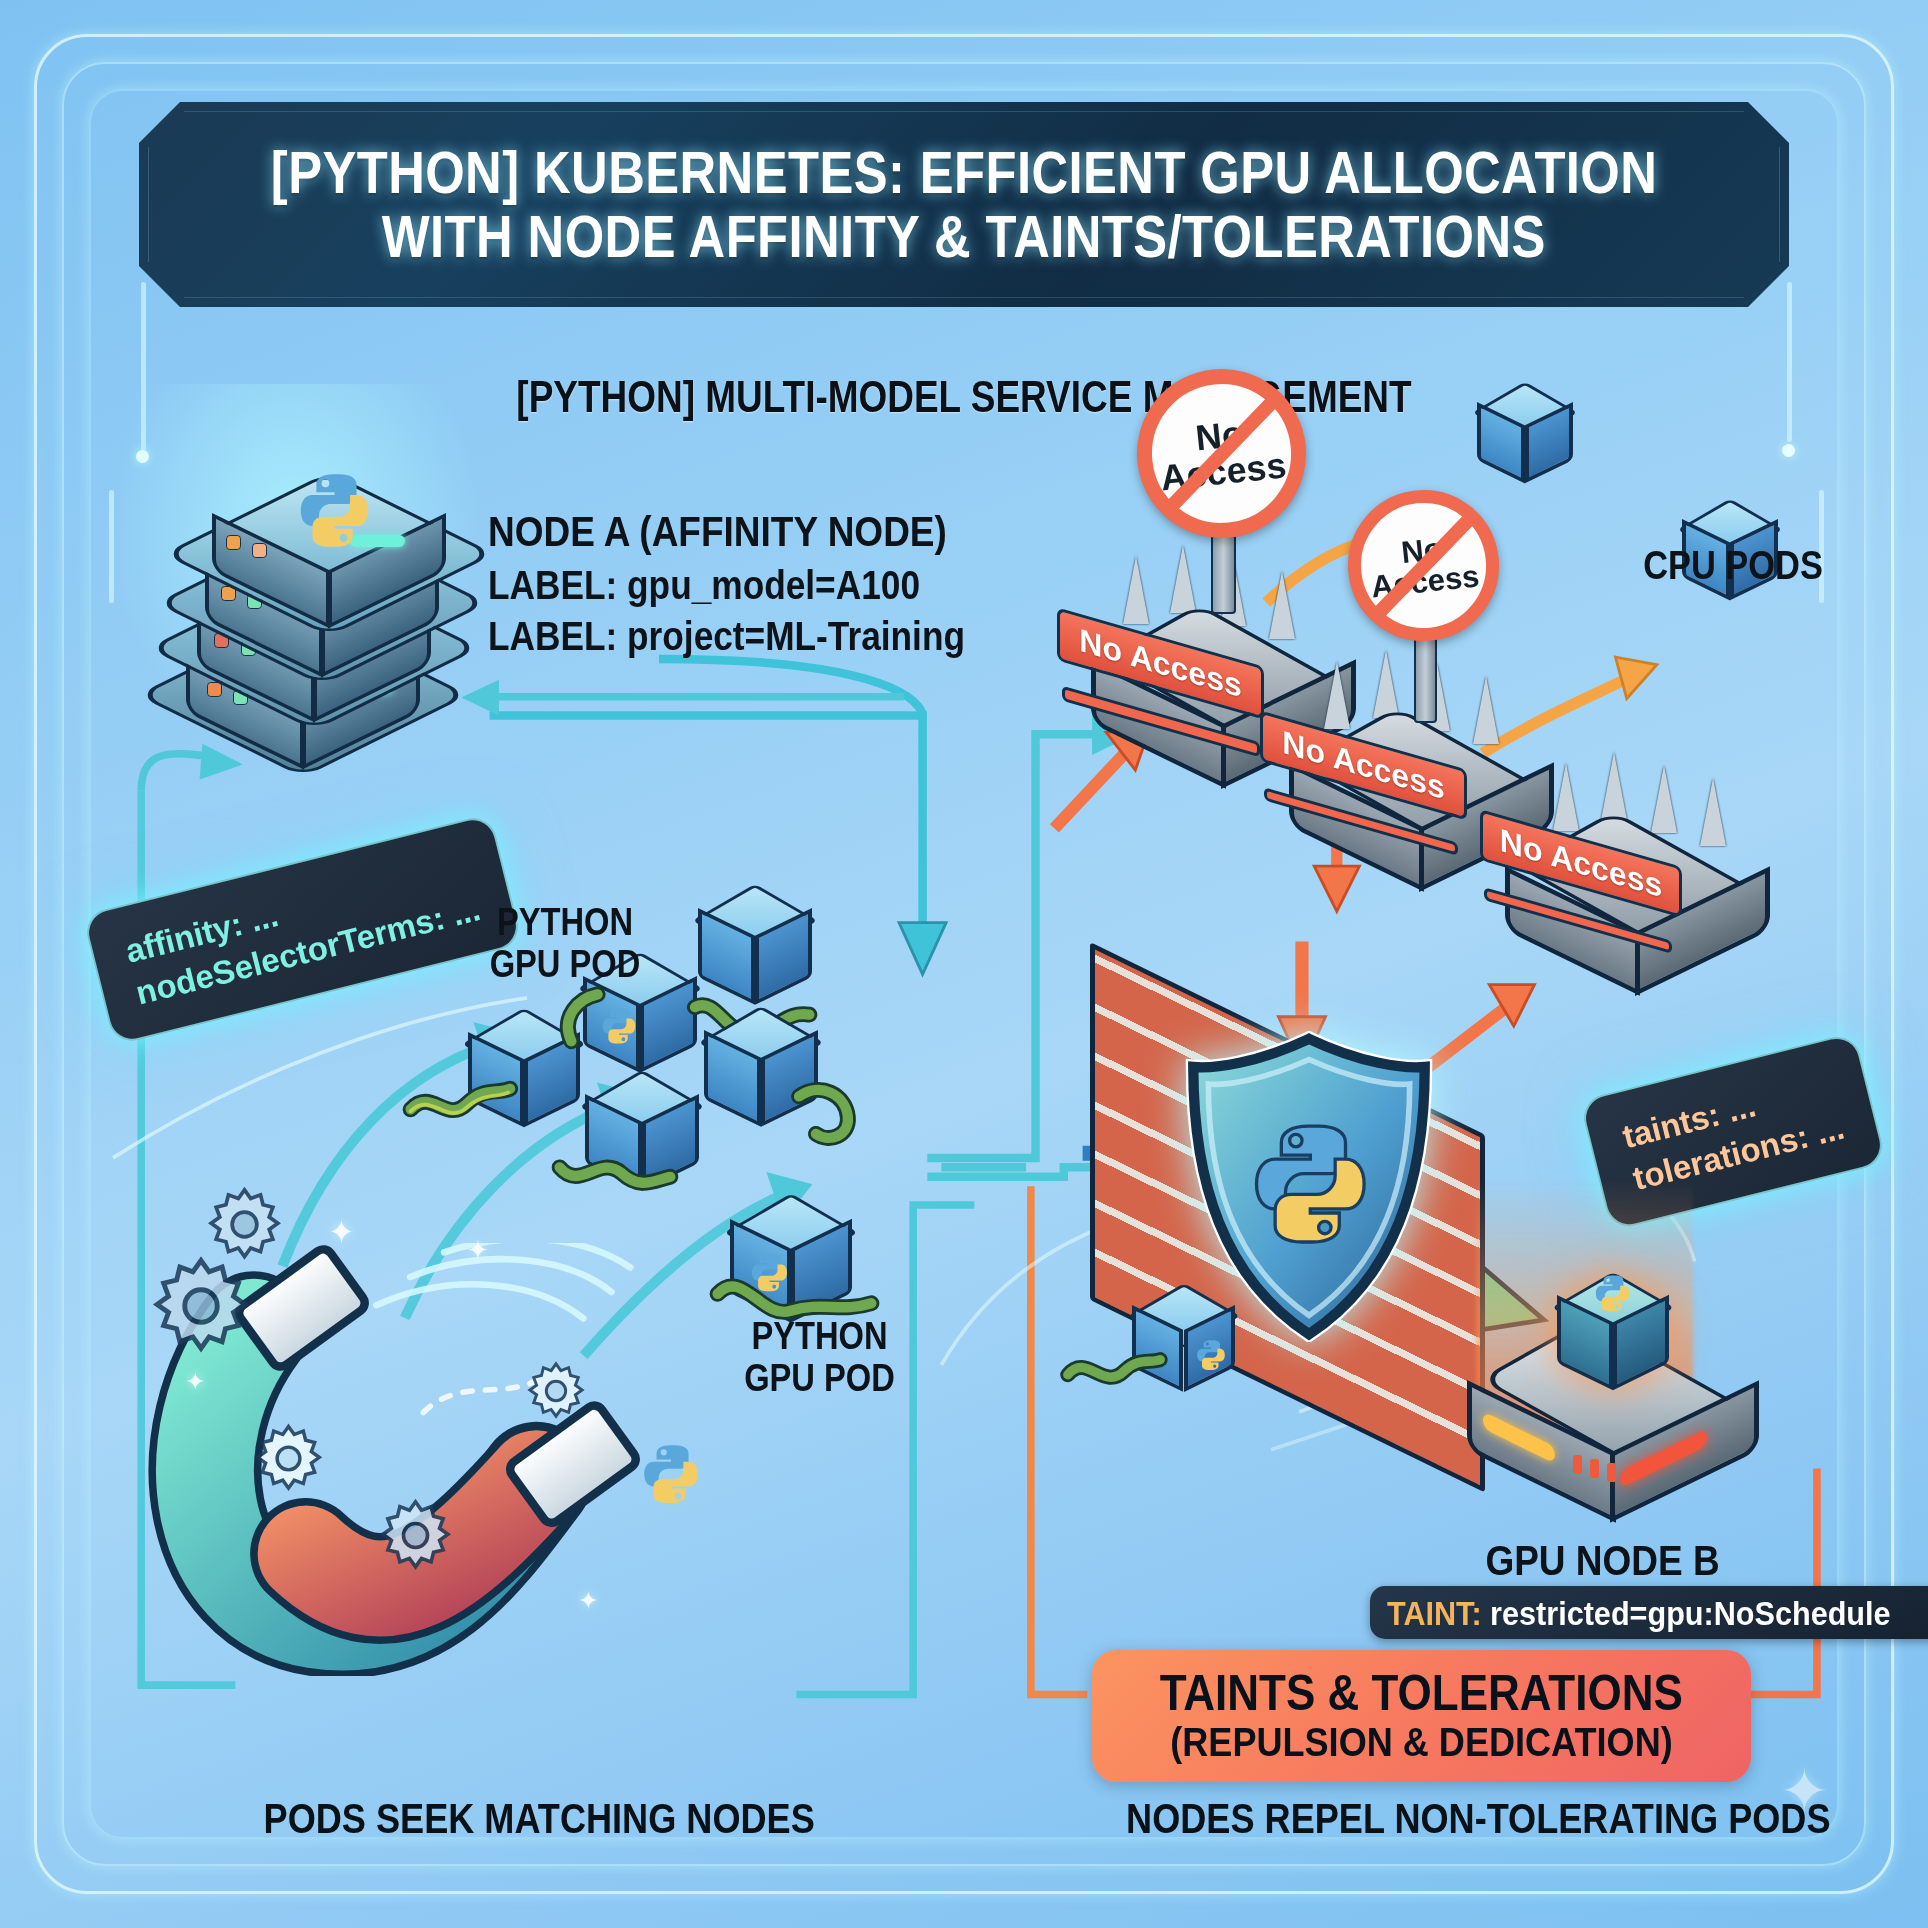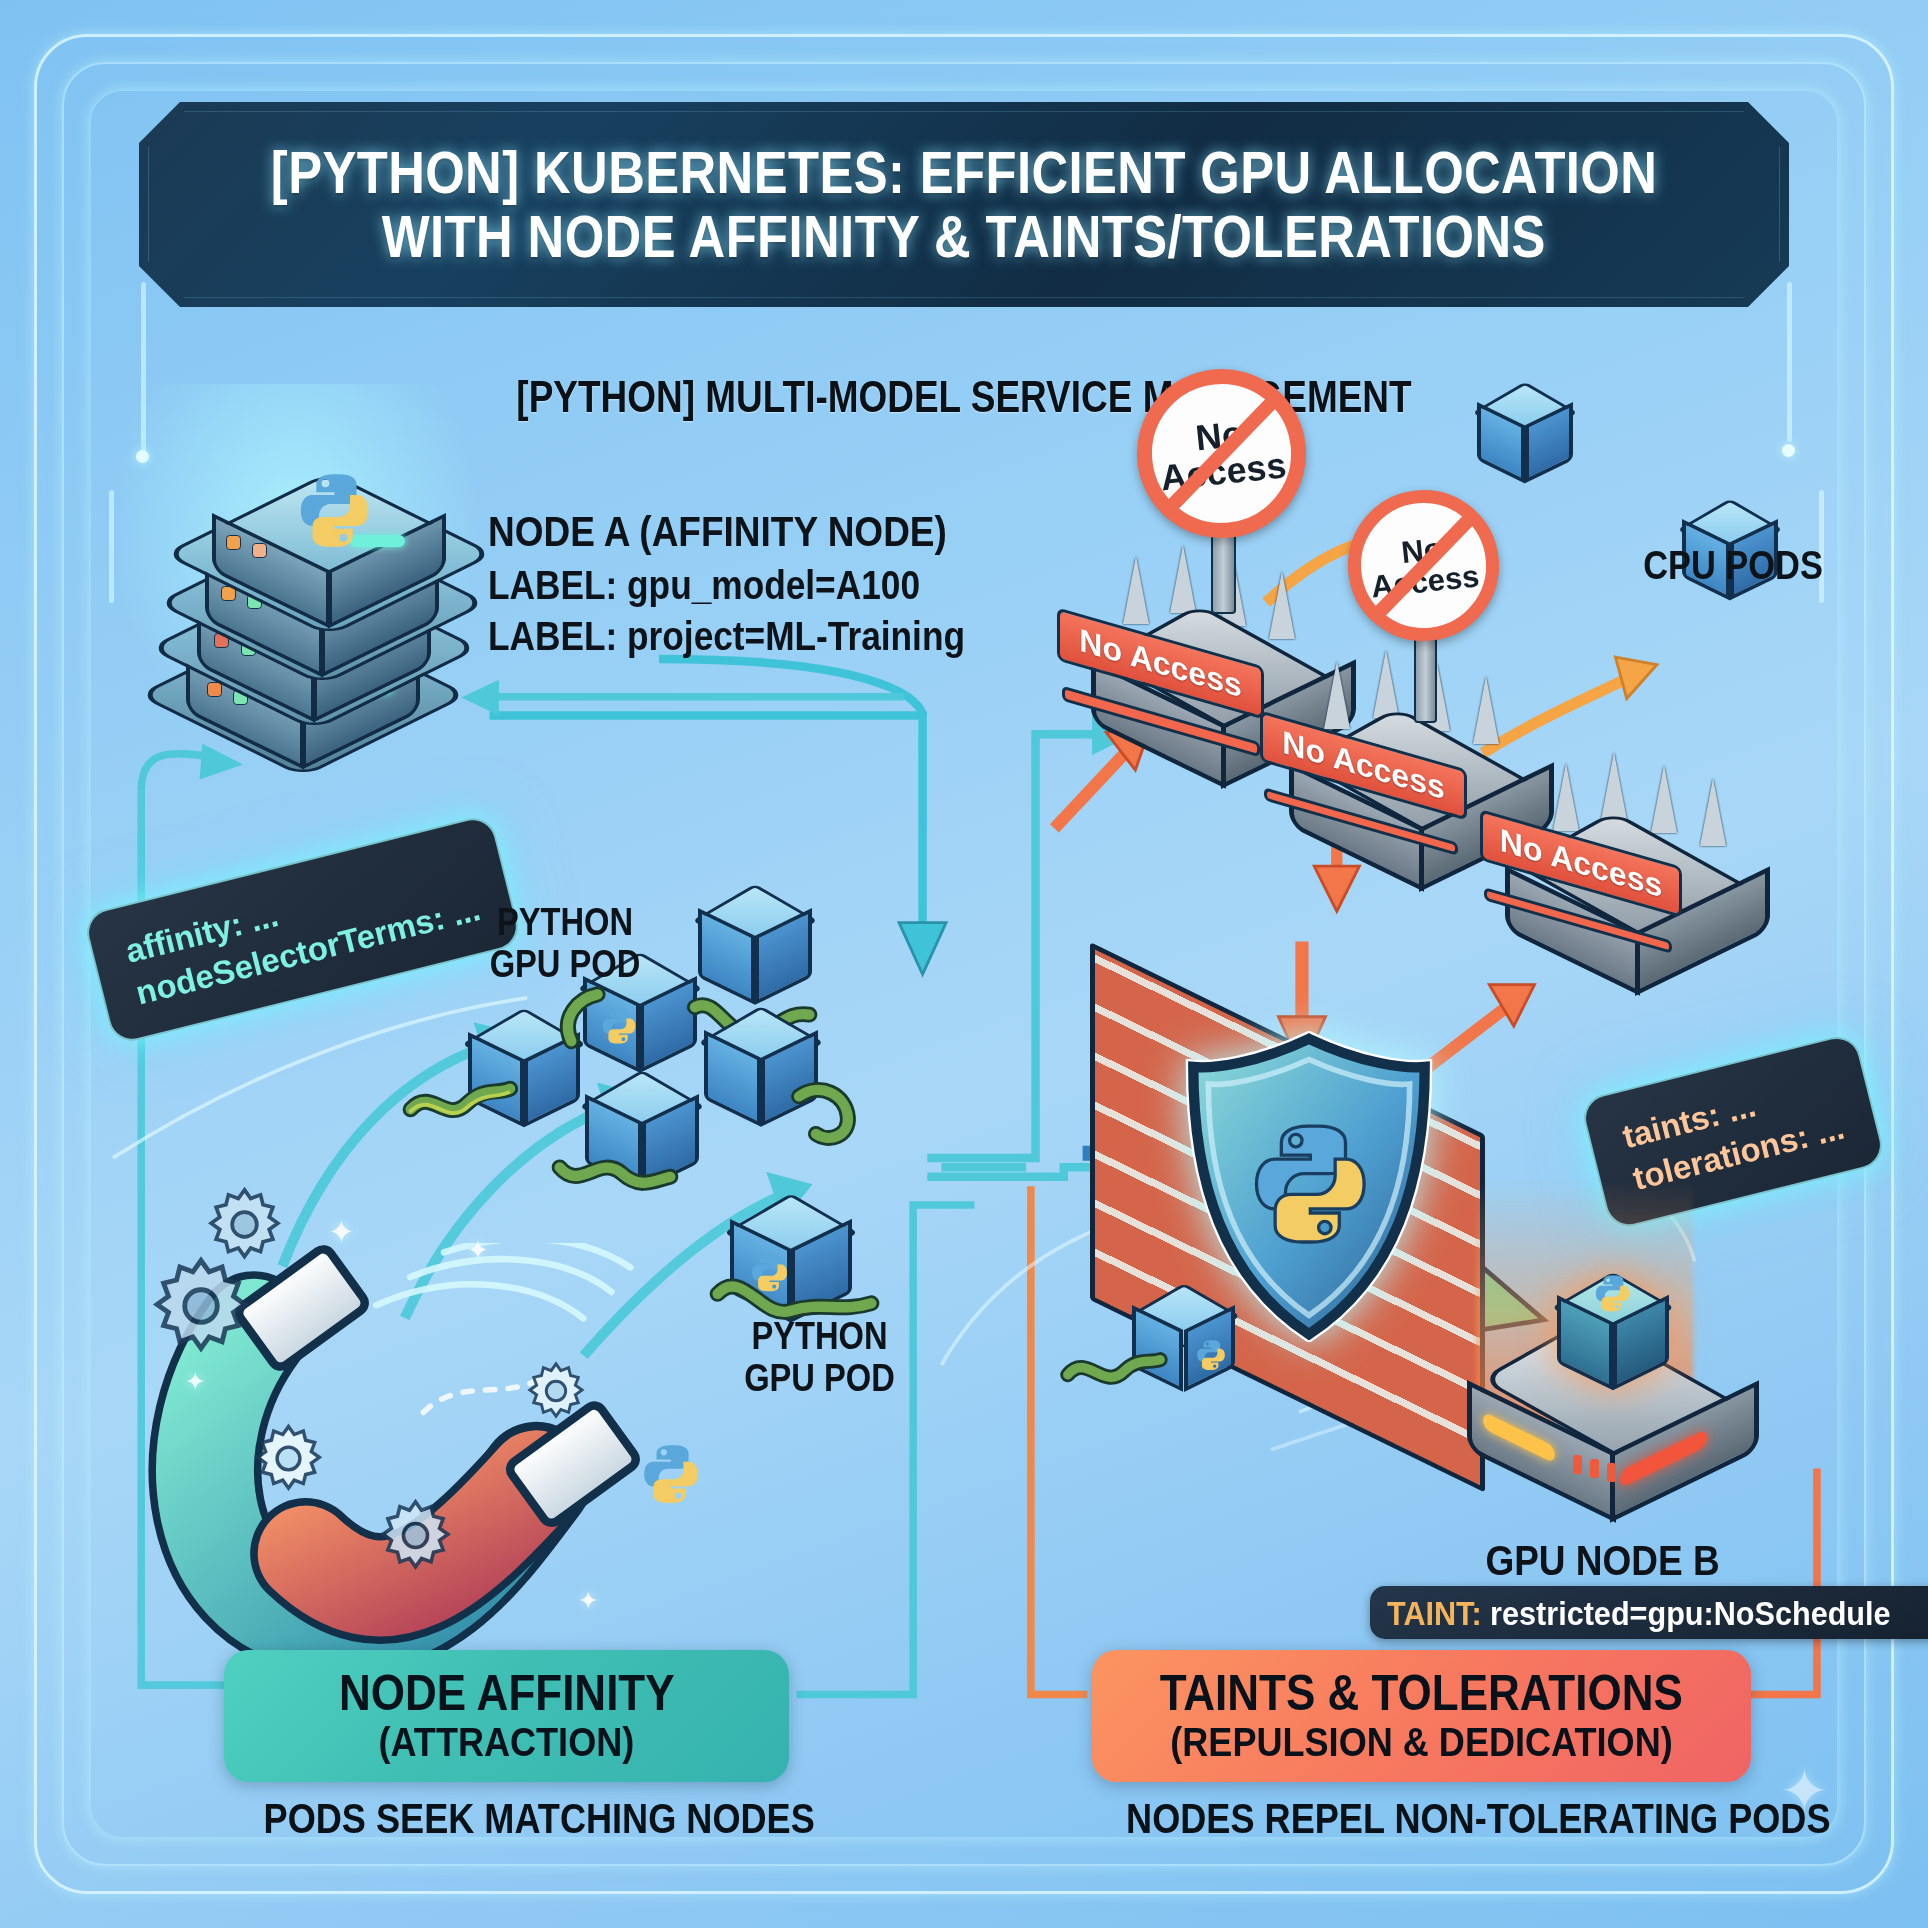--- a/index.html
+++ b/index.html
@@ -670,24 +670,20 @@
         <path d="M33 60c8 0 13-3 13-8v-6H32v-2h17c5 0 9-4 9-12s-4-12-9-12h-5v8c0 5-4 9-9 9H23c-5 0-8 3-8 8v7c0 5 5 8 13 8zm6-4a3 3 0 110-6 3 3 0 010 6z" fill="#f3cd63"></path>
       </svg>
     </div>
   </div>
 
   <div class="cap" style="left:1367px; top:1537px; width:471px; font-size:43px; transform-origin:center;">GPU NODE B (TAINTED)</div>
   <div class="chip" id="taint-chip">
     <div class="row"><span class="k2">TAINT:</span> <span class="v2">restricted=gpu:NoSchedule</span></div>
   </div>
 
-  <div class="banner" id="banner-affinity">
-    <div class="b1">NODE AFFINITY</div>
-    <div class="b2">(ATTRACTION)</div>
-  </div>
   <div class="sub-caption" id="caption-affinity">PODS SEEK MATCHING NODES</div>
 
   <div class="banner" id="banner-taints">
     <div class="b1">TAINTS &amp; TOLERATIONS</div>
     <div class="b2">(REPULSION &amp; DEDICATION)</div>
   </div>
   <div class="sub-caption" id="caption-taints">NODES REPEL NON-TOLERATING PODS</div>
 
 </div>
 

